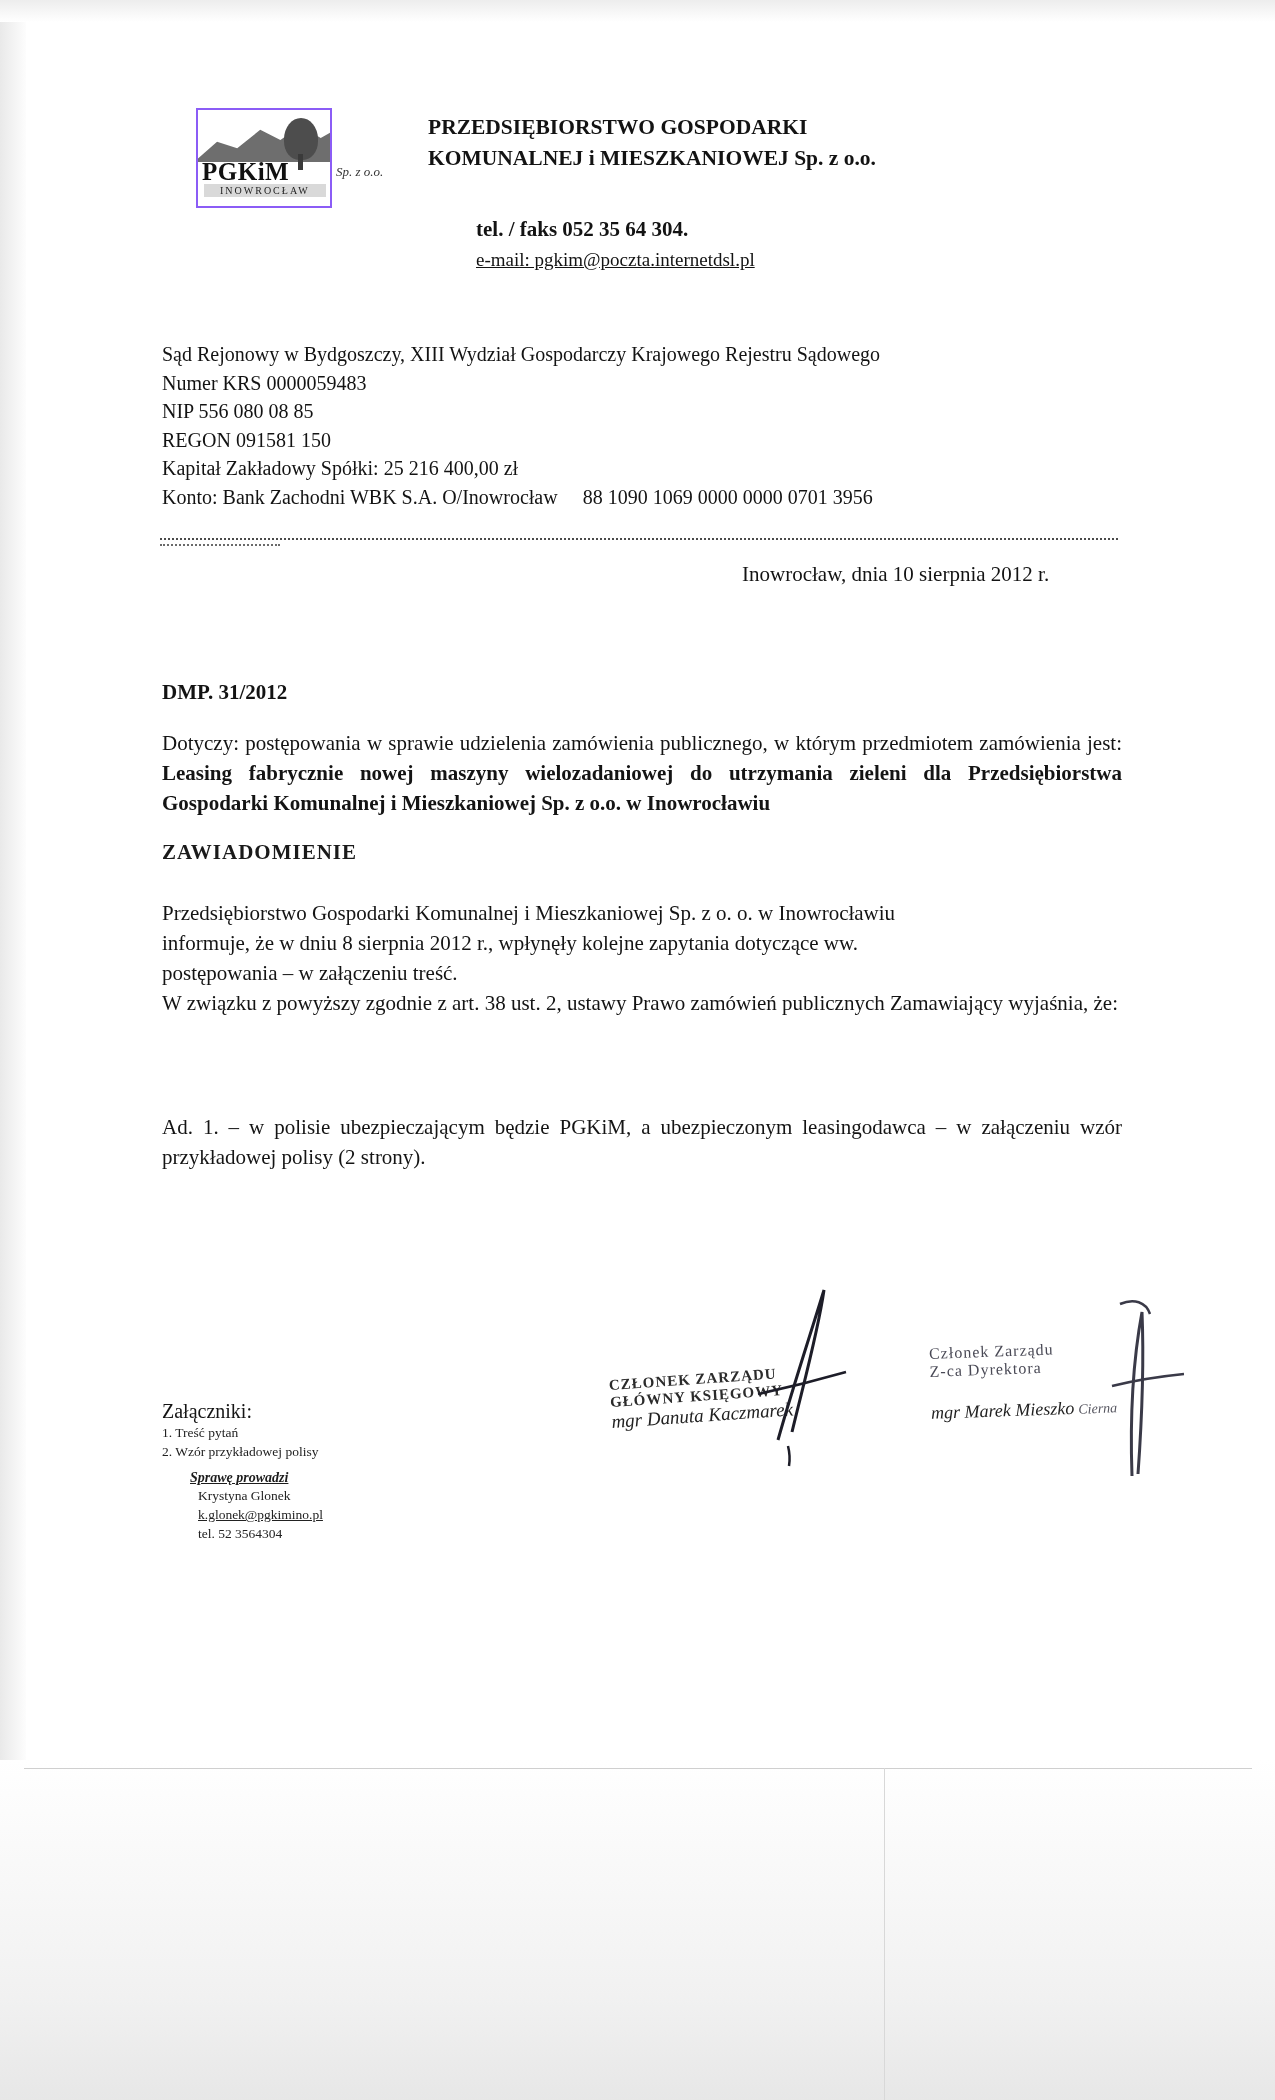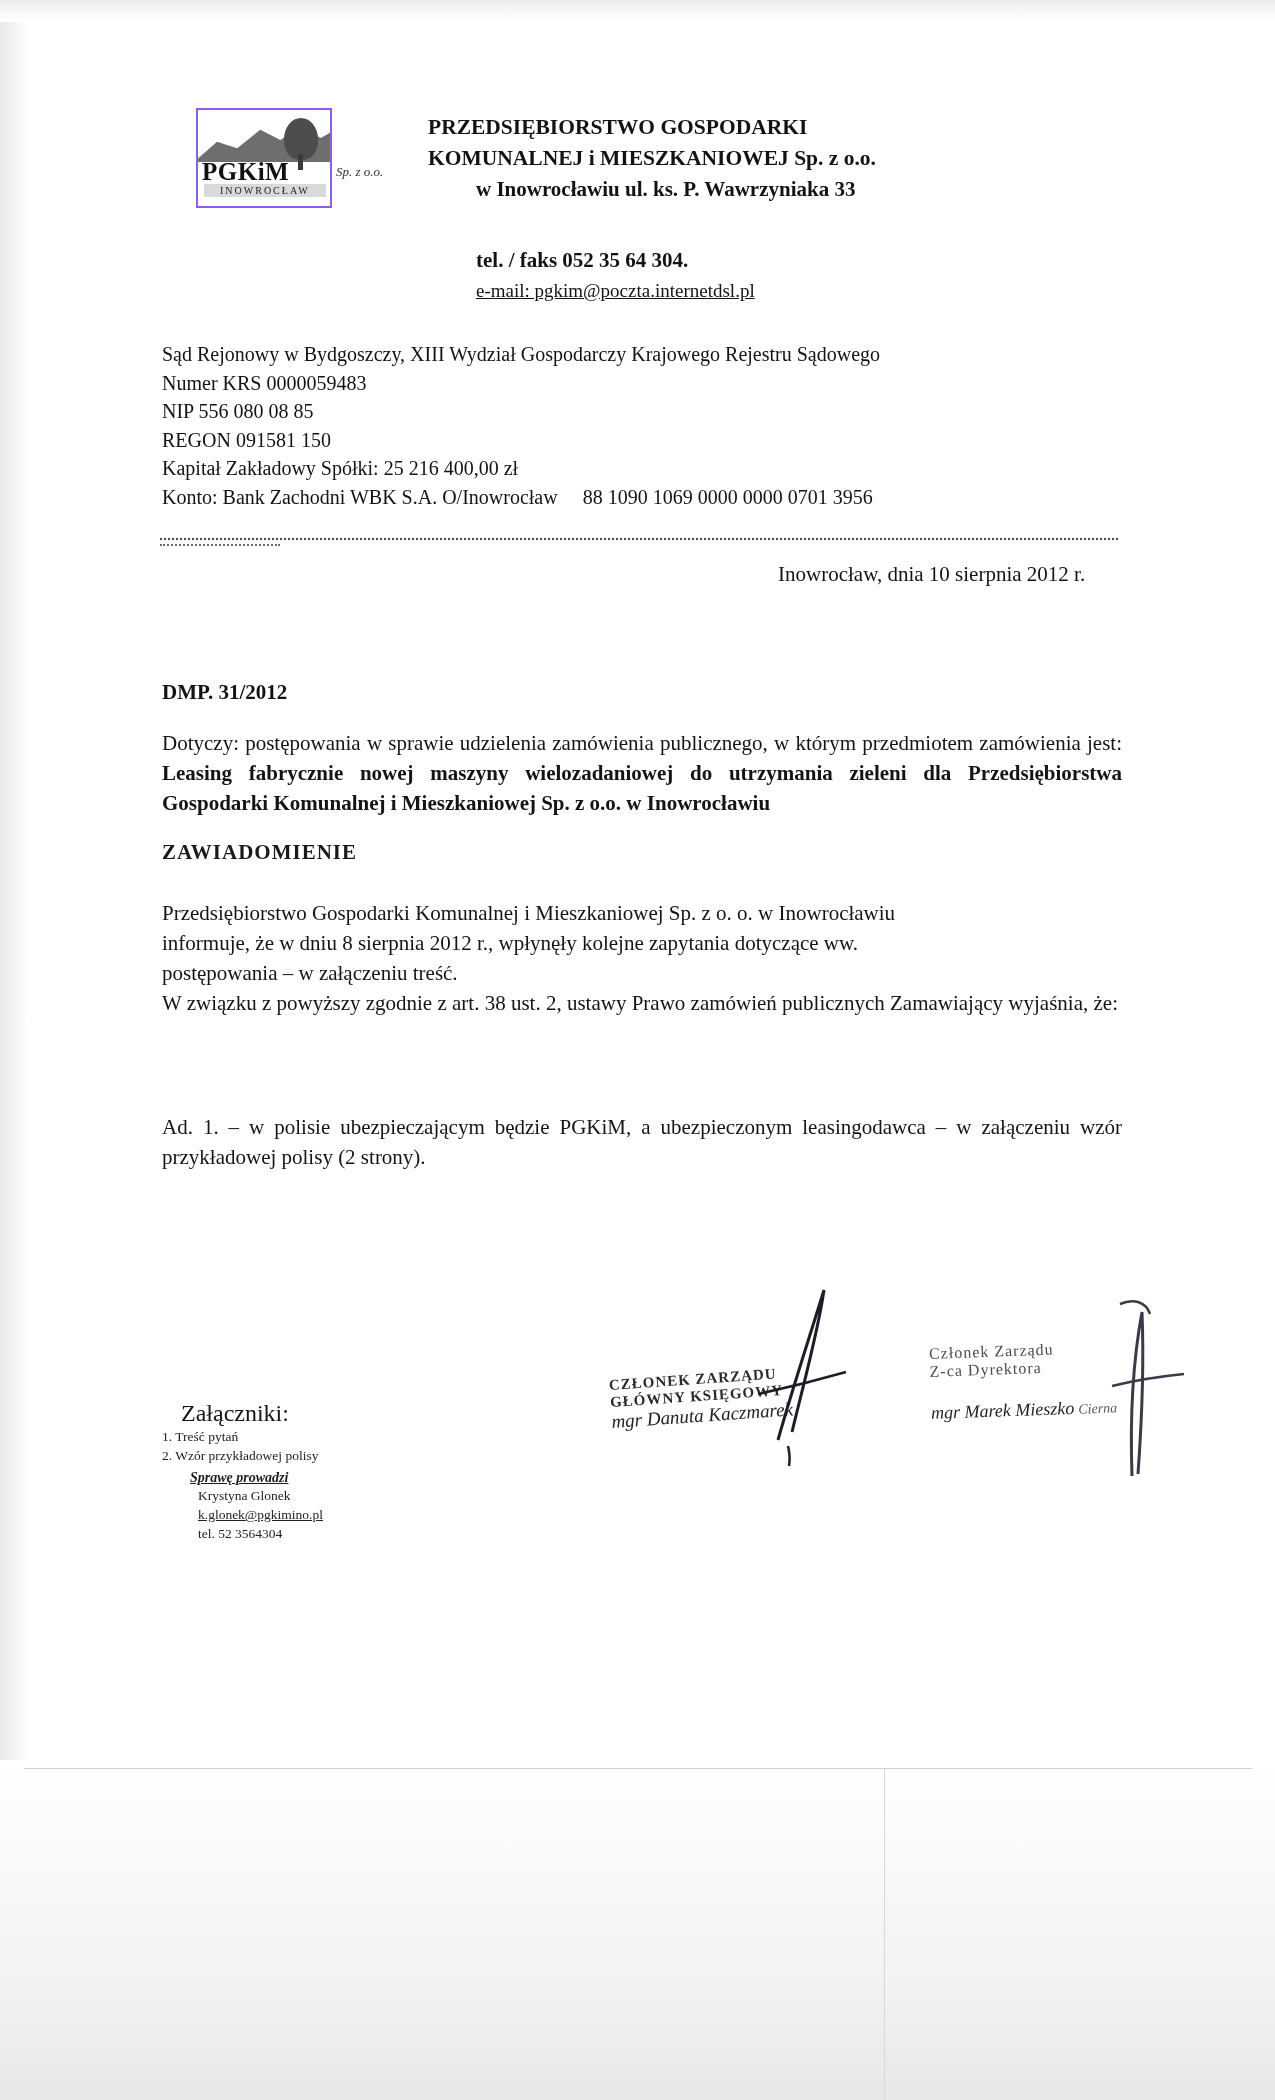--- a/index.html
+++ b/index.html
@@ -188,21 +188,20 @@
     height: 0;
   }
 
   .place-date {
     position: absolute;
     left: 742px;
     top: 562px;
     font-size: 21px;
     font-family: "Liberation Serif", serif;
     color: #131313;
-    margin-left: 36px;
   }
 
   
   .doc-ref {
     position: absolute;
     left: 162px;
     top: 680px;
     font-size: 21px;
     font-weight: bold;
     font-family: "Liberation Serif", serif;
@@ -307,23 +306,22 @@
   }
 
   
   .attachments {
     position: absolute;
     left: 162px;
     top: 1400px;
     font-family: "Liberation Serif", serif;
   }
   .att-title {
-    font-size: 24px;
+    font-size: 20px;
     color: #151515;
-    margin-left: 19px;
   }
   .att-item {
     font-size: 13.5px;
     line-height: 19px;
     color: #222;
   }
   .contact {
     position: absolute;
     left: 162px;
     top: 1470px;
@@ -364,21 +362,20 @@
       <div class="logo-name">PGKiM</div>
       <div class="logo-sub">INOWROCŁAW</div>
 
     </div>
     <div class="logo-spzoo">Sp. z o.o.</div>
   </div>
 
   <div class="company-block">
     <div class="company-line c1">PRZEDSIĘBIORSTWO GOSPODARKI</div>
     <div class="company-line c2">KOMUNALNEJ i MIESZKANIOWEJ Sp. z o.o.</div>
-    <div class="company-line c3">w Inowrocławiu ul. ks. P. Wawrzyniaka 33</div>
     <div class="company-line c4">tel. / faks 052 35 64 304.</div>
     <div class="company-email">e-mail: pgkim@poczta.internetdsl.pl</div>
   </div>
 
   <div class="reg-block">
     <div class="reg-line">Sąd Rejonowy w Bydgoszczy, XIII Wydział Gospodarczy Krajowego Rejestru Sądowego</div>
     <div class="reg-line">Numer KRS 0000059483</div>
     <div class="reg-line">NIP 556 080 08 85</div>
     <div class="reg-line">REGON 091581 150</div>
     <div class="reg-line">Kapitał Zakładowy Spółki: 25 216 400,00 zł</div>

